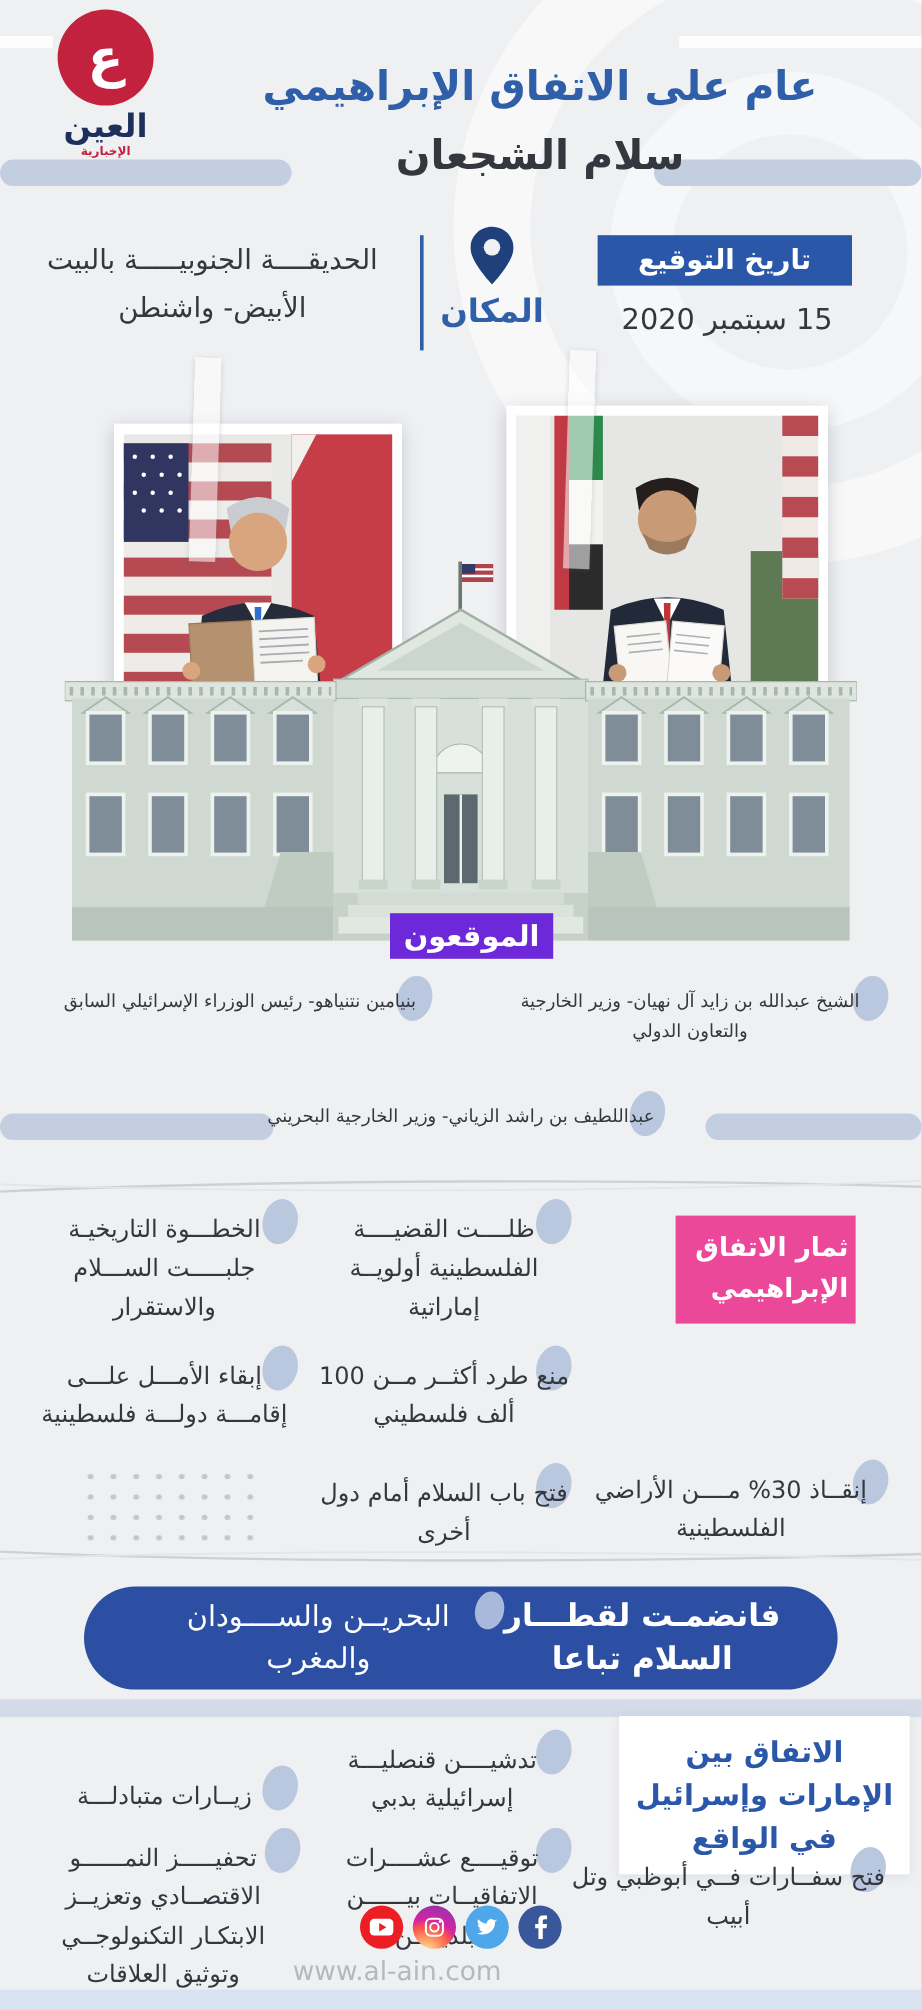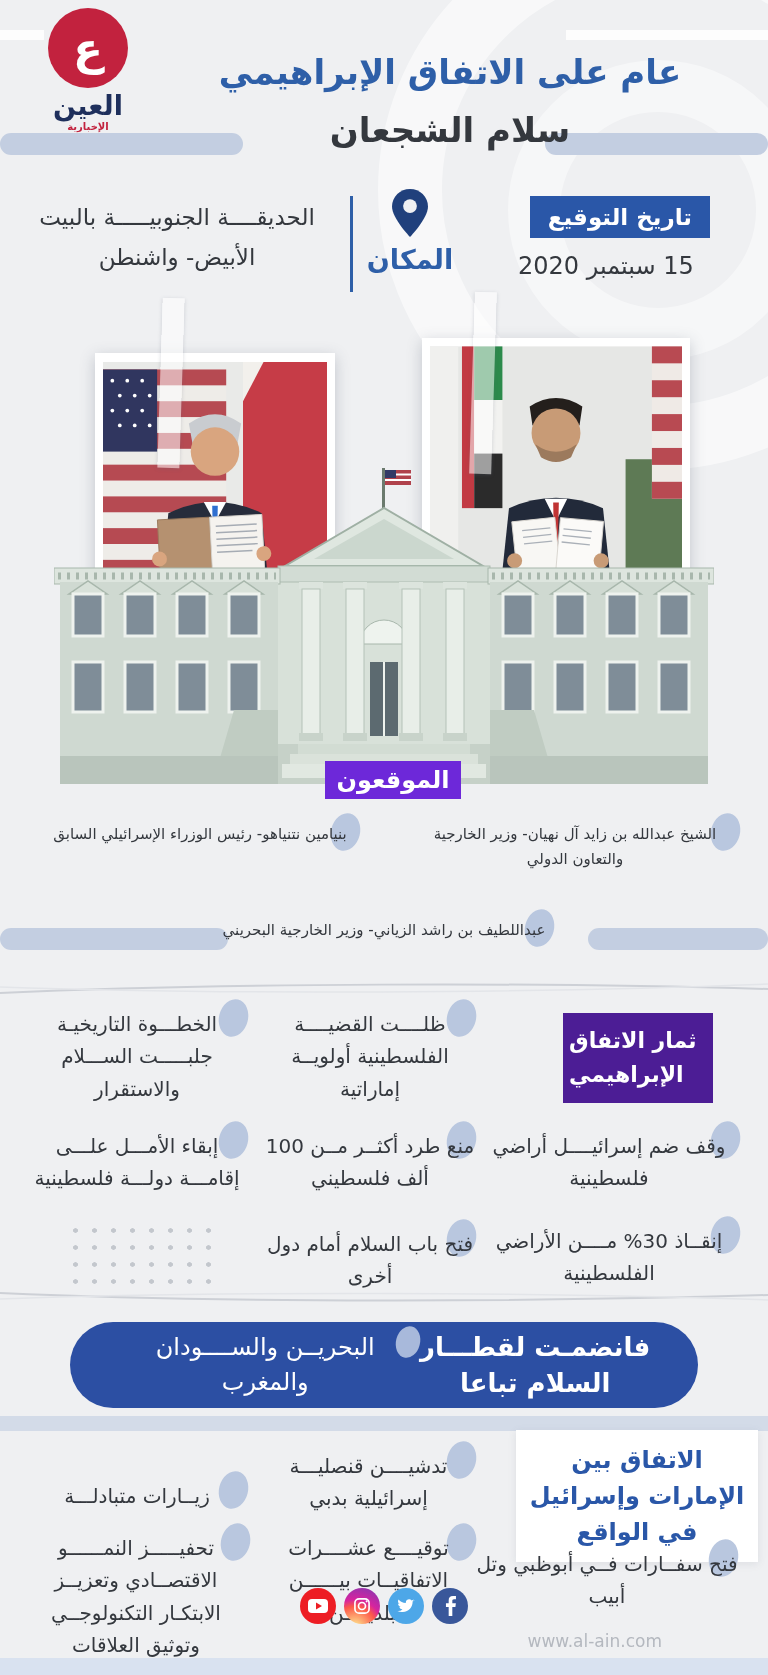--- a/index.html
+++ b/index.html
@@ -23,21 +23,21 @@
   .logo-name{font-size:27px;font-weight:bold;color:#1e2f5c;line-height:1.15;margin-top:2px;}
   .logo-tag{font-size:10px;color:#c2223e;font-weight:bold;}
   
   .title{position:absolute;left:130px;top:52px;width:640px;text-align:center;
     font-size:34px;font-weight:bold;color:#2e5fa8;}
   .subtitle{position:absolute;left:130px;top:110px;width:640px;text-align:center;
     font-size:34px;font-weight:bold;color:#34383e;z-index:2;}
   .band{position:absolute;height:22px;background:#c3cee1;border-radius:11px;z-index:1;}
   
   .datebox{position:absolute;right:58px;top:196px;background:#2a57a8;color:#fff;
-    font-size:23px;font-weight:bold;padding:8px 18px;text-align:right;}
+    font-size:23px;font-weight:bold;padding:8px 34px;text-align:right;}
   .dateval{position:absolute;left:518px;top:252px;width:210px;text-align:left;font-size:24px;}
   .vline{position:absolute;left:350px;top:196px;width:3px;height:96px;background:#2e5fa8;}
   .place-label{position:absolute;left:346px;top:244px;width:128px;text-align:center;
     font-size:27px;font-weight:bold;color:#2e5fa8;}
   .loc{position:absolute;left:24px;top:198px;width:306px;text-align:center;
     font-size:23px;line-height:1.72;}
   
   .photo{position:absolute;background:#fff;padding:8px;box-shadow:0 4px 14px rgba(60,70,90,.25);z-index:1;}
   .tape{position:absolute;width:22px;background:rgba(255,255,255,.55);z-index:3;
     box-shadow:0 1px 4px rgba(90,100,120,.25);transform:rotate(1.8deg);}
@@ -46,21 +46,21 @@
     text-align:center;font-size:24px;font-weight:bold;padding:5px 0;z-index:4;}
   
   .item{position:absolute;text-align:center;font-size:20px;line-height:1.62;color:#34383e;z-index:2;}
   .item .txt{position:relative;z-index:1;}
   .bullet{position:absolute;top:-9px;right:0px;width:29px;height:38px;background:#b9c7df;
     border-radius:50%;transform:rotate(14deg);z-index:0;}
   .sig{font-size:15px;line-height:1.68;}
   
   .divider{position:absolute;left:0;width:768px;height:18px;z-index:1;}
   
-  .navybox{position:absolute;background:#4c1d95;color:#fff;text-align:left;
+  .navybox{position:absolute;background:#ec4899;color:#fff;text-align:right;
     font-weight:bold;z-index:2;}
   .fruits-title{right:55px;top:1013px;width:150px;font-size:22px;line-height:1.55;padding:11px 6px;}
   .dots{position:absolute;left:66px;top:1222px;width:152px;height:64px;
     background-image:radial-gradient(#c3c7cd 2.2px,transparent 2.8px);
     background-size:19px 17px;}
   
   .pill{position:absolute;left:70px;top:1322px;width:628px;height:86px;background:#2c4fa3;
     border-radius:43px;display:flex;align-items:center;padding:0 44px;z-index:3;color:#fff;}
   .pill-lead{width:44%;text-align:center;font-size:26px;font-weight:bold;line-height:1.4;}
   .pill-countries{width:56%;text-align:center;font-size:24px;line-height:1.45;position:relative;}
@@ -68,21 +68,21 @@
     opacity:.8;border-radius:50%;transform:rotate(14deg);}
   .wideband{position:absolute;left:0;top:1416px;width:768px;height:15px;background:#d3dbe8;z-index:1;}
   
   .reality-title{position:absolute;right:10px;top:1430px;width:242px;background:#fff;color:#2a57a8;
     text-align:center;font-size:24px;font-weight:bold;line-height:1.5;padding:12px 4px;z-index:2;
     box-shadow:0 2px 8px rgba(90,100,120,.12);}
   
   .social{position:absolute;left:0;top:1588px;width:768px;display:flex;justify-content:center;
     gap:8px;direction:ltr;z-index:2;}
   .sicon{width:36px;height:36px;border-radius:50%;display:flex;align-items:center;justify-content:center;}
-  .url{position:absolute;left:0;top:1631px;width:662px;text-align:right;font-size:17px;
+  .url{position:absolute;left:0;top:1631px;width:662px;text-align:center;font-size:22px;
     color:#b4b8bf;direction:ltr;}
   .bottom-strip{position:absolute;left:0;bottom:0;width:768px;height:17px;background:#d9e2f0;}
 </style>
 </head>
 <body>
 
 <div class="poster">
 
   <div class="wm1"></div>
   <div class="wm2"></div>
@@ -325,24 +325,20 @@
   <div class="navybox fruits-title">ثمار الاتفاق الإبراهيمي</div>
 
   <div class="item" style="right:292px;top:1008px;width:212px;">
     <span class="bullet"></span>
     <span class="txt">ظلــــت القضيــــة الفلسطينية أولويــة إماراتية</span>
   </div>
   <div class="item" style="right:520px;top:1008px;width:222px;">
     <span class="bullet"></span>
     <span class="txt">الخطـــوة التاريخيـة جلبـــــت الســـلام والاستقرار</span>
   </div>
-  <div class="item" style="right:28px;top:1130px;width:262px;">
-    <span class="bullet"></span>
-    <span class="txt">وقف ضم إسرائيــــل أراضي فلسطينية</span>
-  </div>
   <div class="item" style="right:292px;top:1130px;width:212px;">
     <span class="bullet"></span>
     <span class="txt">منع طرد أكثــر مــن 100 ألف فلسطيني</span>
   </div>
   <div class="item" style="right:520px;top:1130px;width:222px;">
     <span class="bullet"></span>
     <span class="txt">إبقاء الأمـــل علـــى إقامـــة دولـــة فلسطينية</span>
   </div>
   <div class="item" style="right:28px;top:1225px;width:262px;">
     <span class="bullet"></span>

